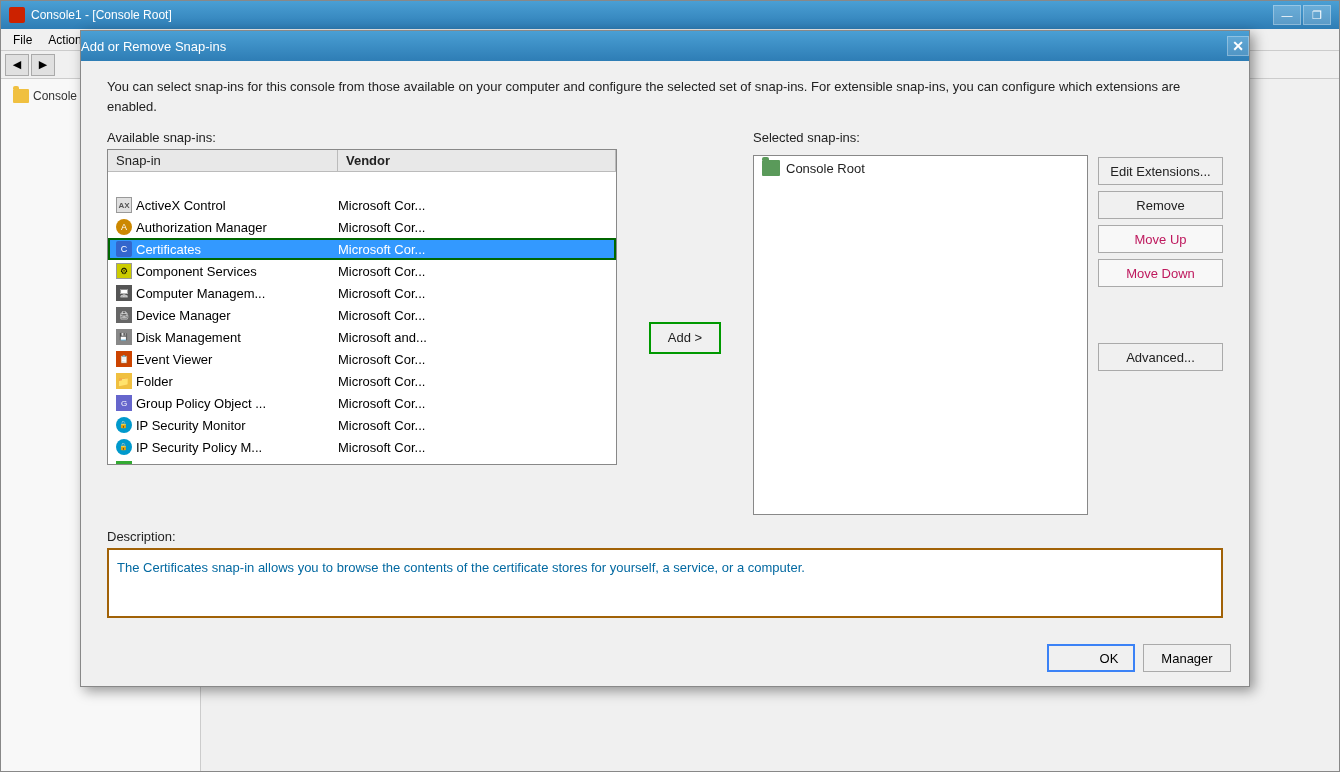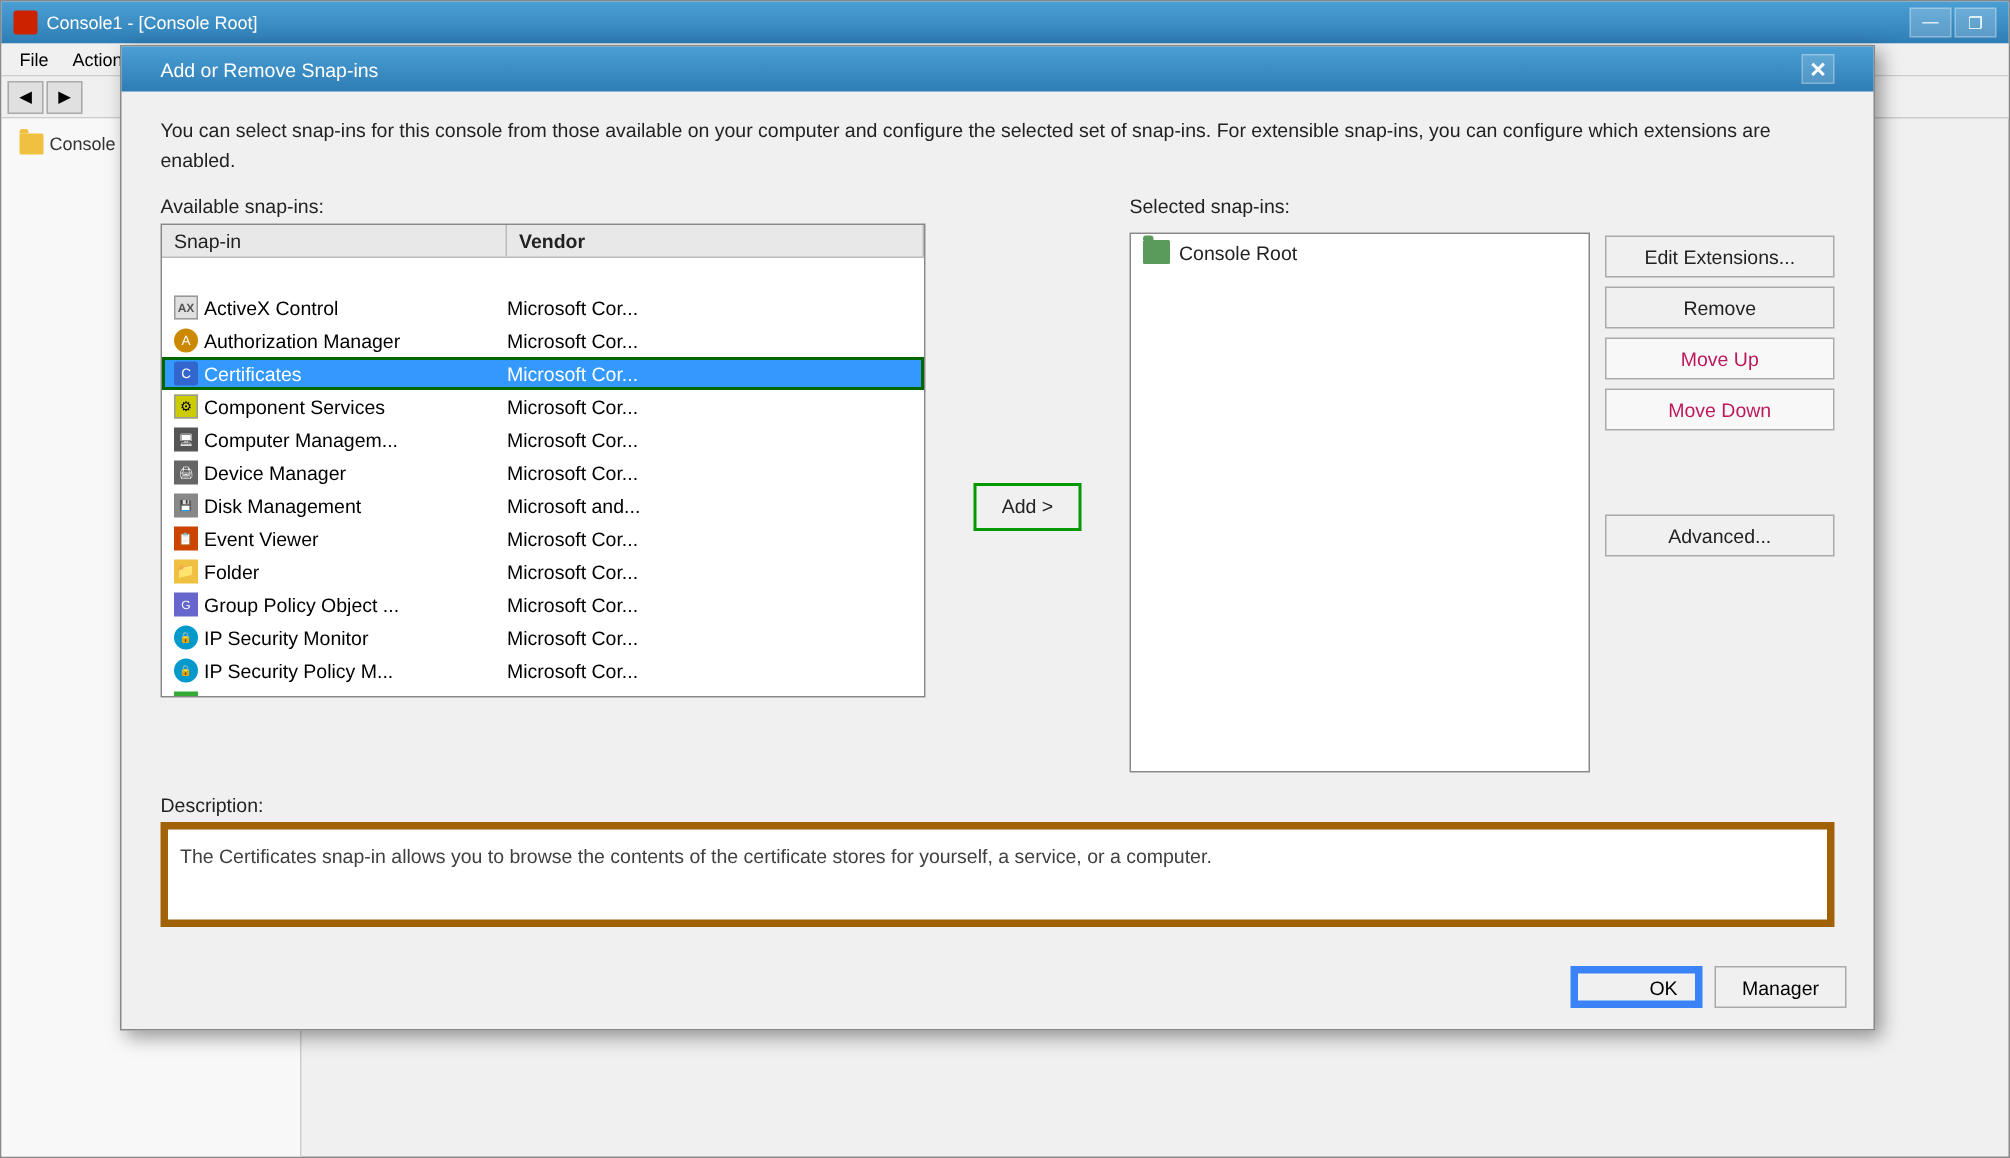--- a/index.html
+++ b/index.html
@@ -143,21 +143,21 @@
       background: #f0f0f0;
       border: 1px solid #888;
       box-shadow: 4px 4px 12px rgba(0,0,0,0.4);
     }
 
     .dialog-titlebar {
       background: linear-gradient(to bottom, #4a9fd4, #2e7db5);
       height: 30px;
       display: flex;
       align-items: center;
-      padding: 0 26px;
+      padding: 0 0;
       color: white;
       font-size: 13px;
       font-weight: 400;
     }
 
     .dialog-title-text {
       flex: 1;
     }
 
     .dialog-close-btn {
@@ -442,21 +442,21 @@
     }
 
     .right-buttons {
       display: flex;
       flex-direction: column;
       gap: 6px;
       padding-top: 2px;
     }
 
     .side-button {
-      width: 153px;
+      width: 125px;
       height: 28px;
       background: #f0f0f0;
       border: 1px solid #aaa;
       cursor: pointer;
       font-size: 13px;
       display: flex;
       align-items: center;
       justify-content: center;
       color: #222;
     }
@@ -476,26 +476,26 @@
       margin-top: 4px;
     }
 
     .description-label {
       margin-bottom: 4px;
       font-size: 13px;
       color: #222;
     }
 
     .description-box {
-      border: 5px solid #a16207;
+      border: 2px solid #a16207;
       background: white;
       padding: 8px;
       min-height: 70px;
       font-size: 13px;
-      color: #404040;
+      color: #0369a1;
       line-height: 1.5;
     }
 
     
     .dialog-footer {
       padding: 10px 18px 14px;
       display: flex;
       justify-content: flex-end;
       gap: 8px;
       border-top: none;
@@ -507,21 +507,21 @@
       background: #f0f0f0;
       border: 1px solid #aaa;
       cursor: pointer;
       font-size: 13px;
       display: flex;
       align-items: center;
       justify-content: center;
     }
 
     .footer-button.ok-button {
-      border: 5px solid #3b82f6;
+      border: 2px solid #3b82f6;
       padding-left: 36px;
     }
   </style>
 </head>
 <body>
 
 <div class="bg-window">
   <div class="bg-titlebar">
     <div class="bg-title-icon"></div>
     <span>Console1 - [Console Root]</span>

